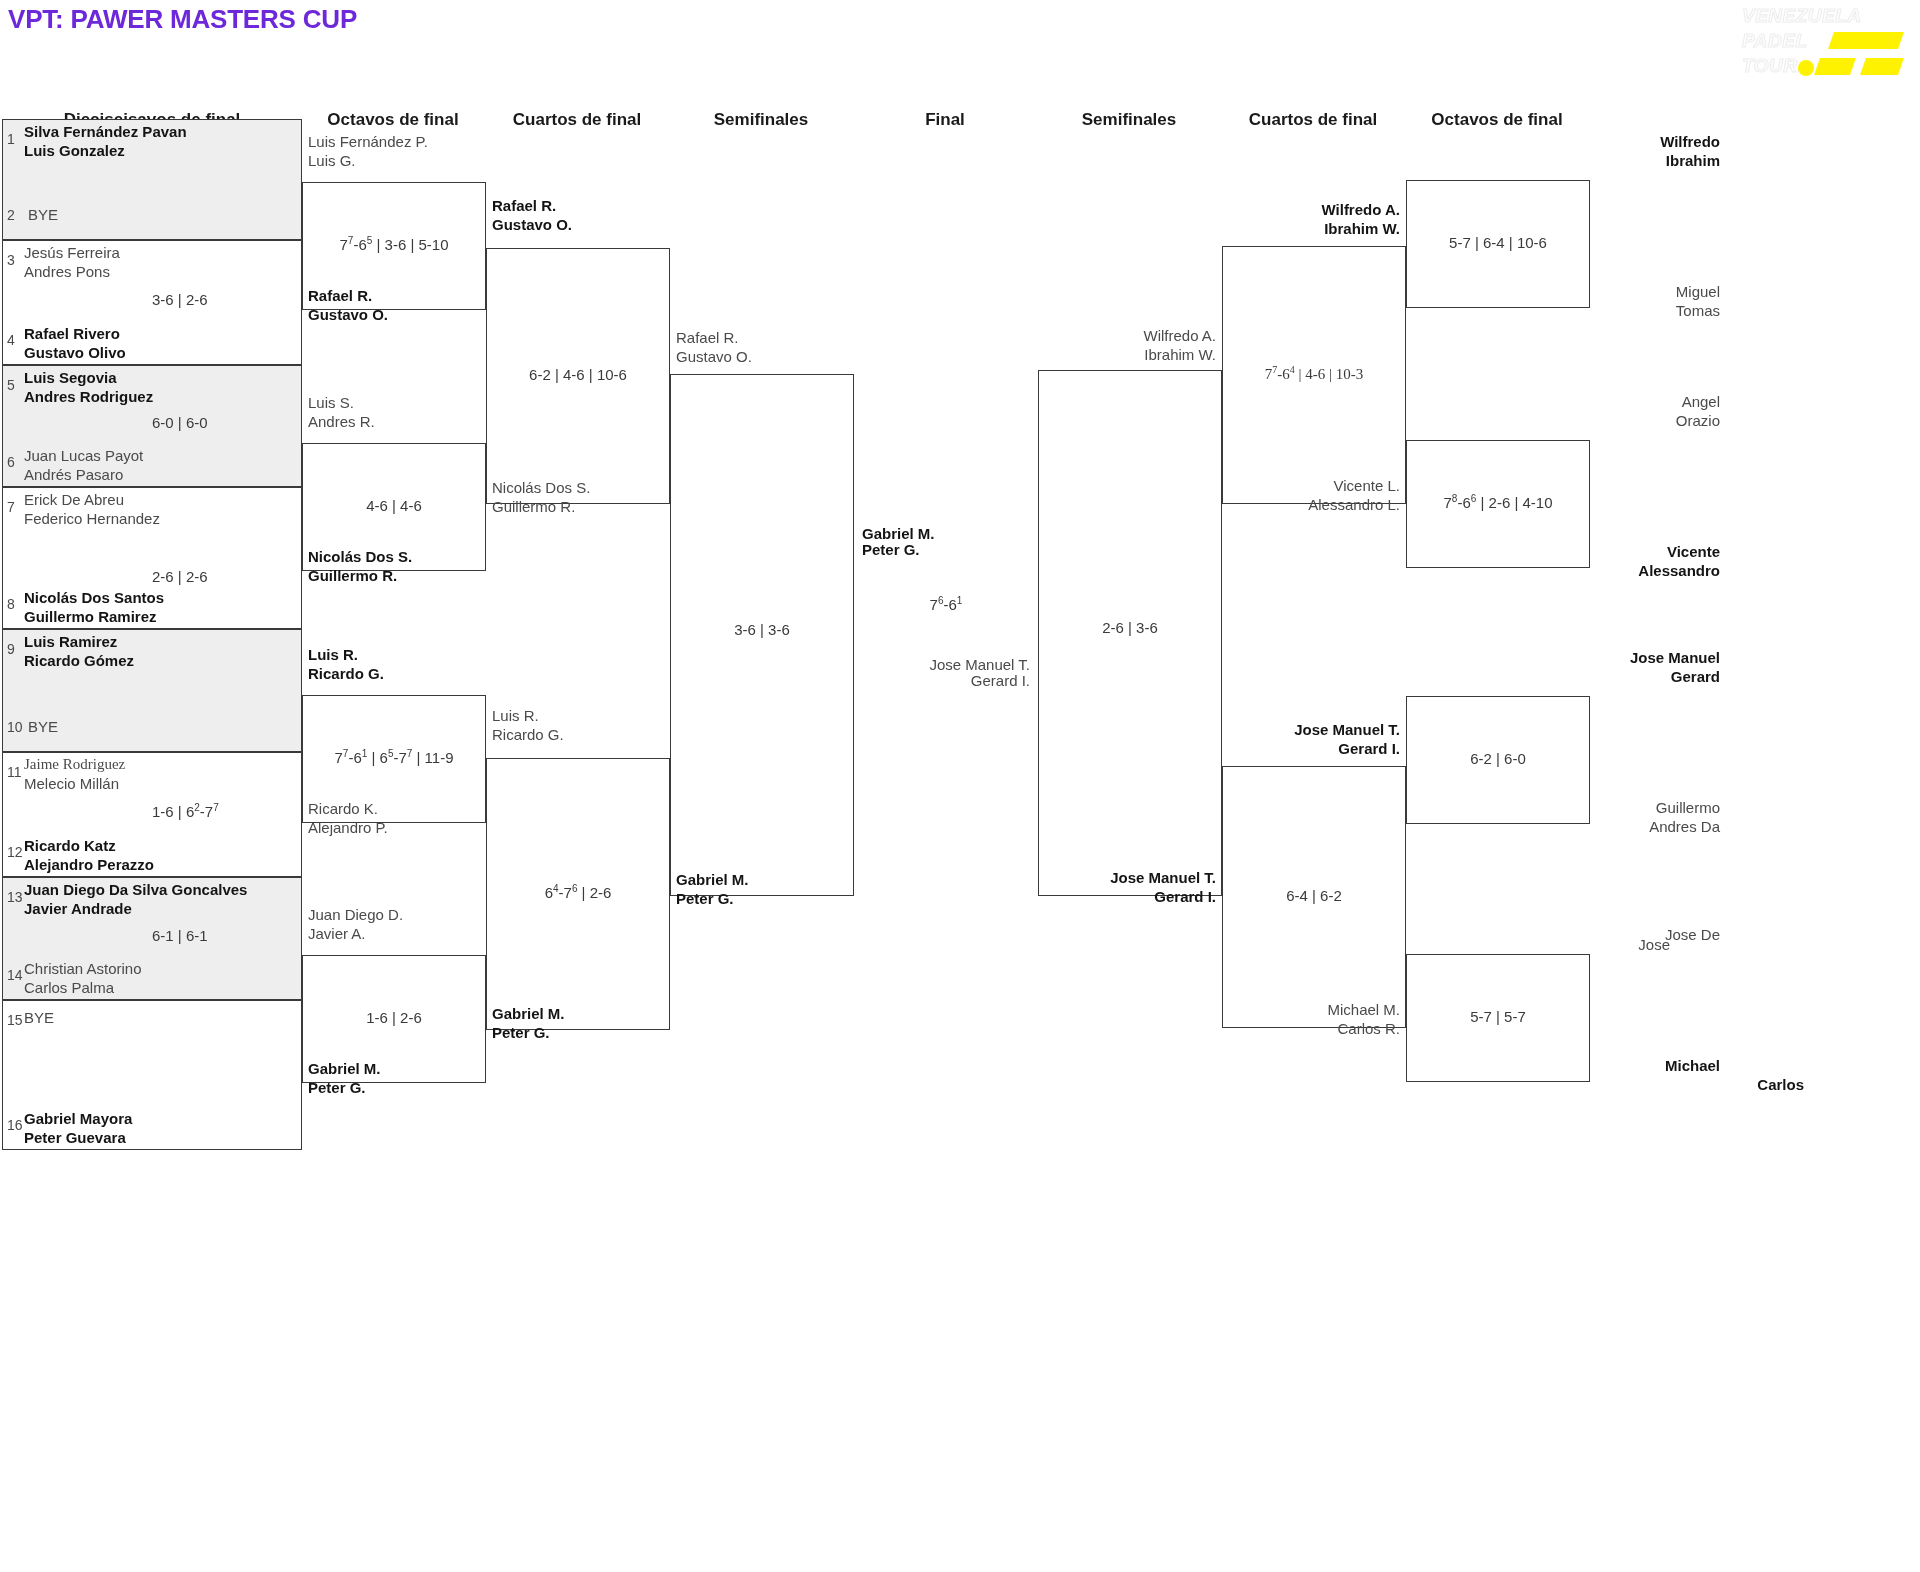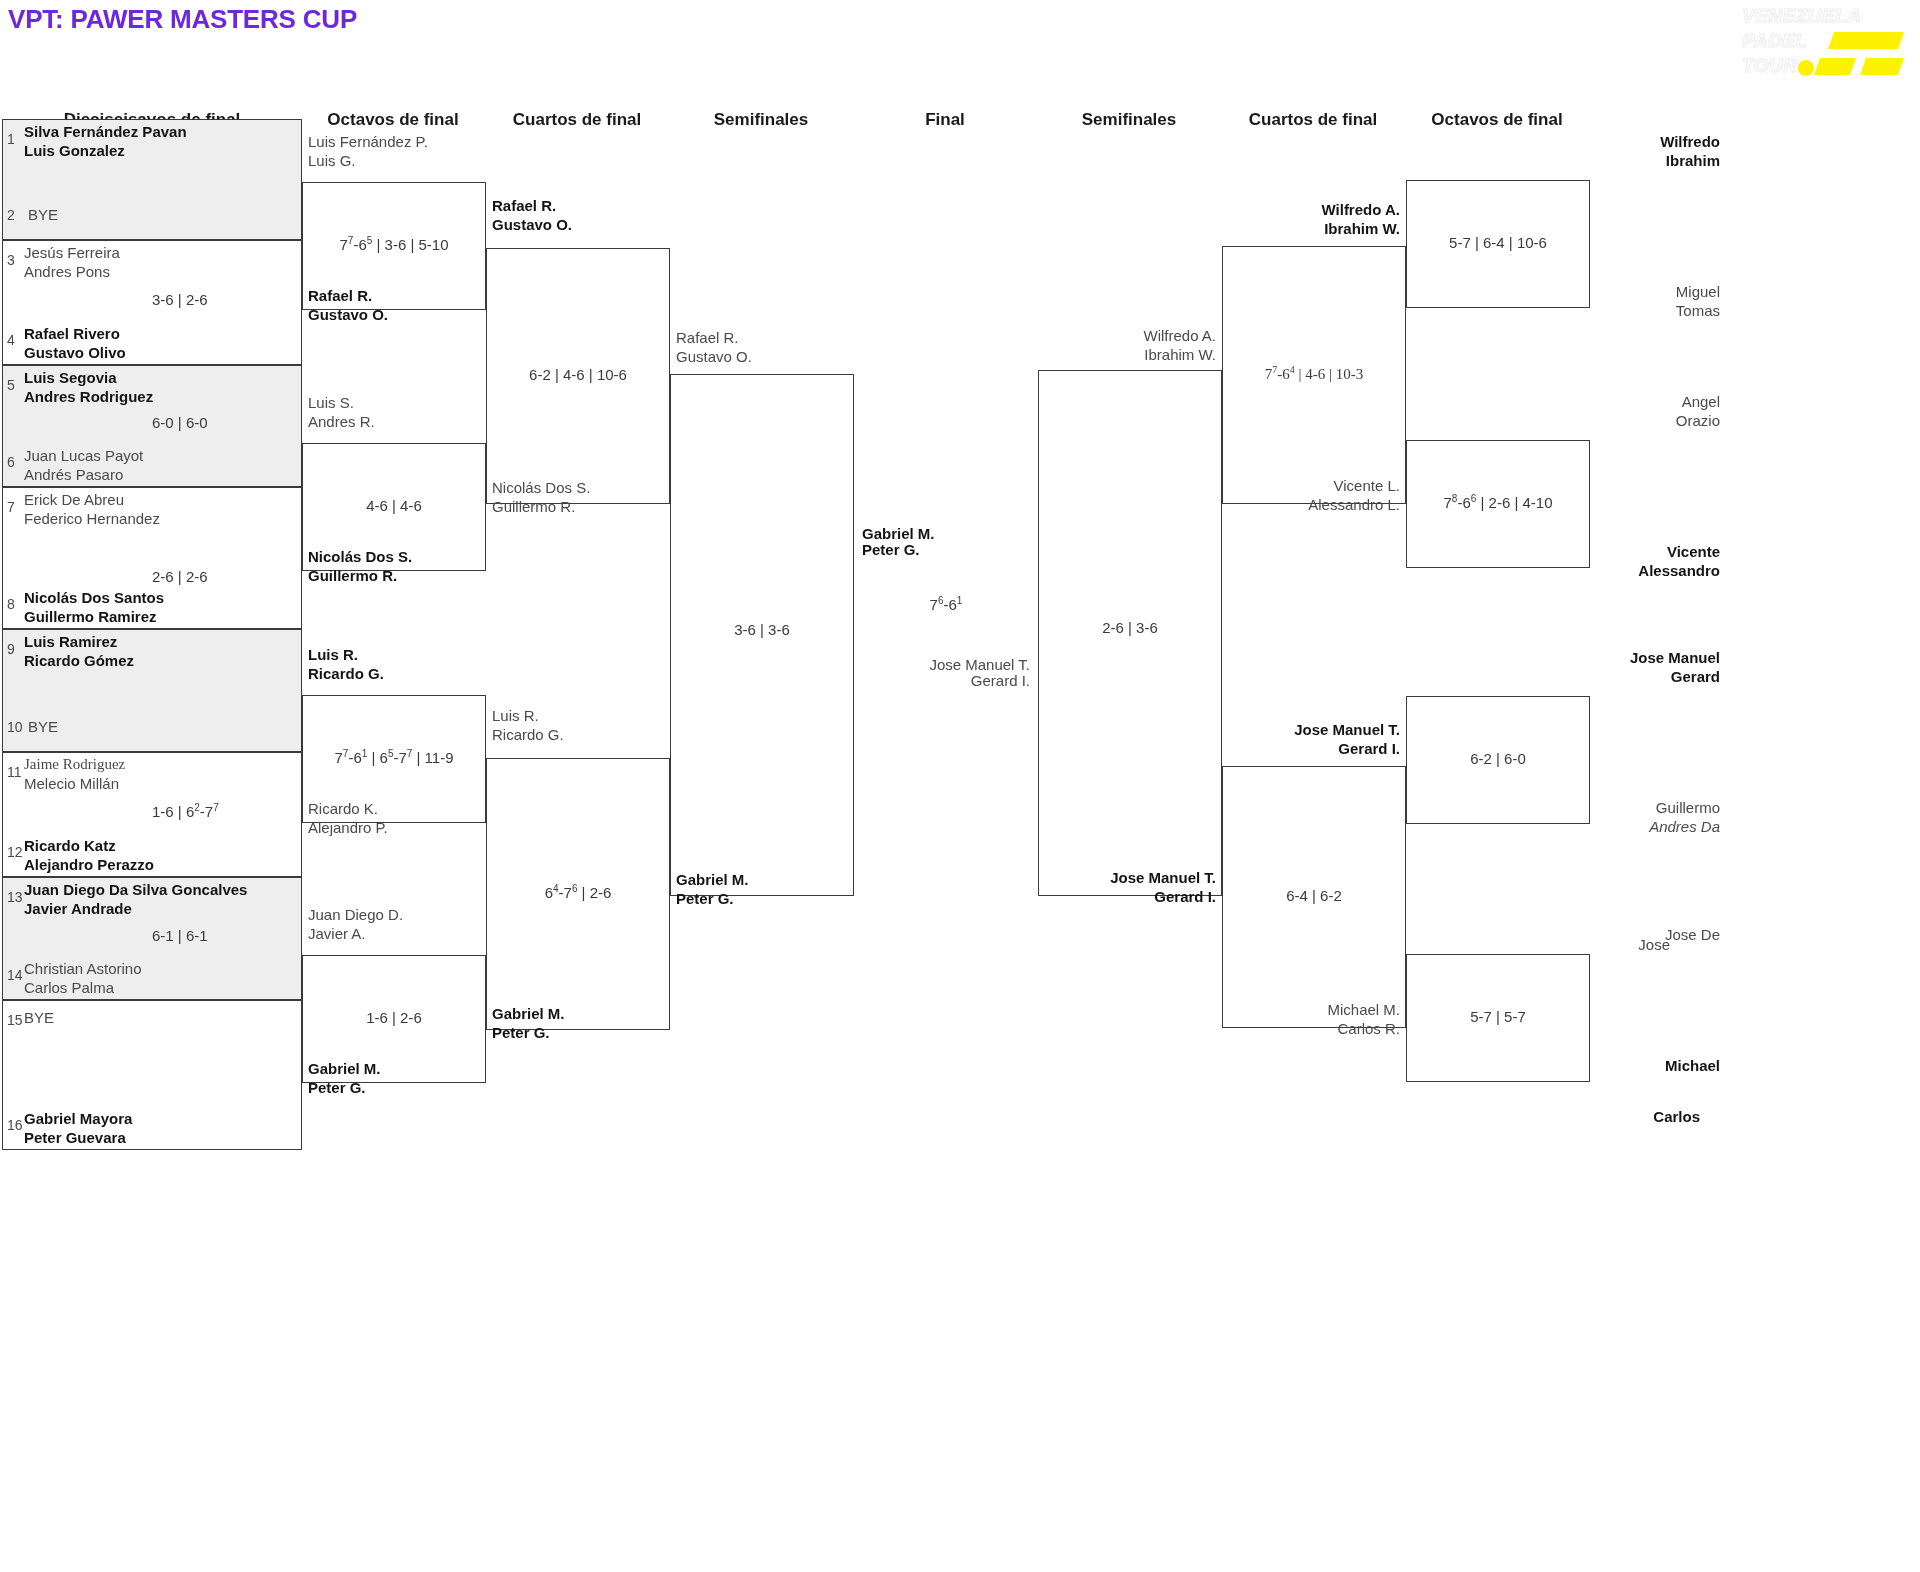--- a/index.html
+++ b/index.html
@@ -190,21 +190,21 @@
     <div class="bx" style="left:1406px;top:440px;width:184px;height:128px;"></div>
     <div class="team" style="left:1720px;top:392px;transform:translateX(-100%);text-align:right;">Angel</div>
     <div class="team" style="left:1720px;top:411px;transform:translateX(-100%);text-align:right;">Orazio</div>
     <div class="team win" style="left:1720px;top:542px;transform:translateX(-100%);text-align:right;">Vicente</div>
     <div class="team win" style="left:1720px;top:561px;transform:translateX(-100%);text-align:right;">Alessandro</div>
     <div class="score" style="left:1498px;top:494px;transform:translateX(-50%);">7<sup>8</sup>-6<sup>6</sup> | 2-6 | 4-10</div>
     <div class="bx" style="left:1406px;top:696px;width:184px;height:128px;"></div>
     <div class="team win" style="left:1720px;top:648px;transform:translateX(-100%);text-align:right;">Jose Manuel</div>
     <div class="team win" style="left:1720px;top:667px;transform:translateX(-100%);text-align:right;">Gerard</div>
     <div class="team" style="left:1720px;top:798px;transform:translateX(-100%);text-align:right;">Guillermo</div>
-    <div class="team" style="left:1720px;top:817px;transform:translateX(-100%);text-align:right;font-style:italic;">Andres Da</div>
+    <div class="team" style="left:1720px;top:817px;transform:translateX(-100%);text-align:right;">Andres Da</div>
     <div class="score" style="left:1498px;top:750px;transform:translateX(-50%);">6-2 | 6-0</div>
     <div class="bx" style="left:1406px;top:954px;width:184px;height:128px;"></div>
     <div class="team" style="left:1670px;top:906px;transform:translateX(-100%);text-align:right;margin-top:29px;">Jose</div>
     <div class="team" style="left:1720px;top:925px;transform:translateX(-100%);text-align:right;">Jose De</div>
     <div class="team win" style="left:1720px;top:1056px;transform:translateX(-100%);text-align:right;">Michael</div>
-    <div class="team win" style="left:1700px;top:1075px;transform:translateX(-100%);text-align:center;margin-top:32px;">Carlos</div>
+    <div class="team win" style="left:1804px;top:1075px;transform:translateX(-100%);text-align:center;">Carlos</div>
     <div class="score" style="left:1498px;top:1008px;transform:translateX(-50%);">5-7 | 5-7</div>
   </div>
 
 </body></html>

